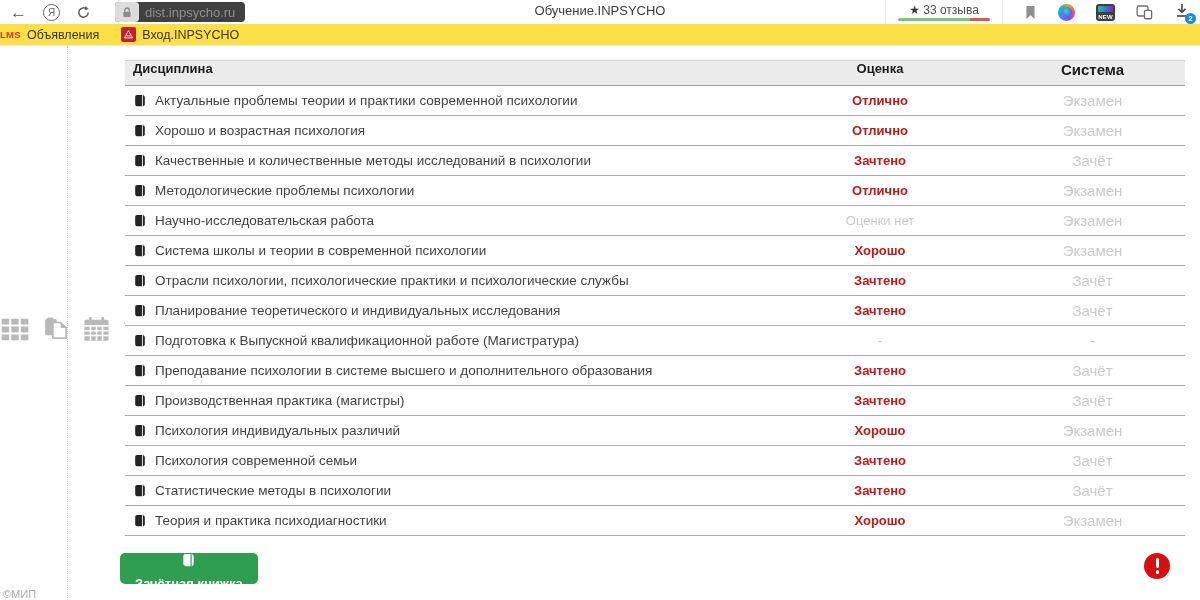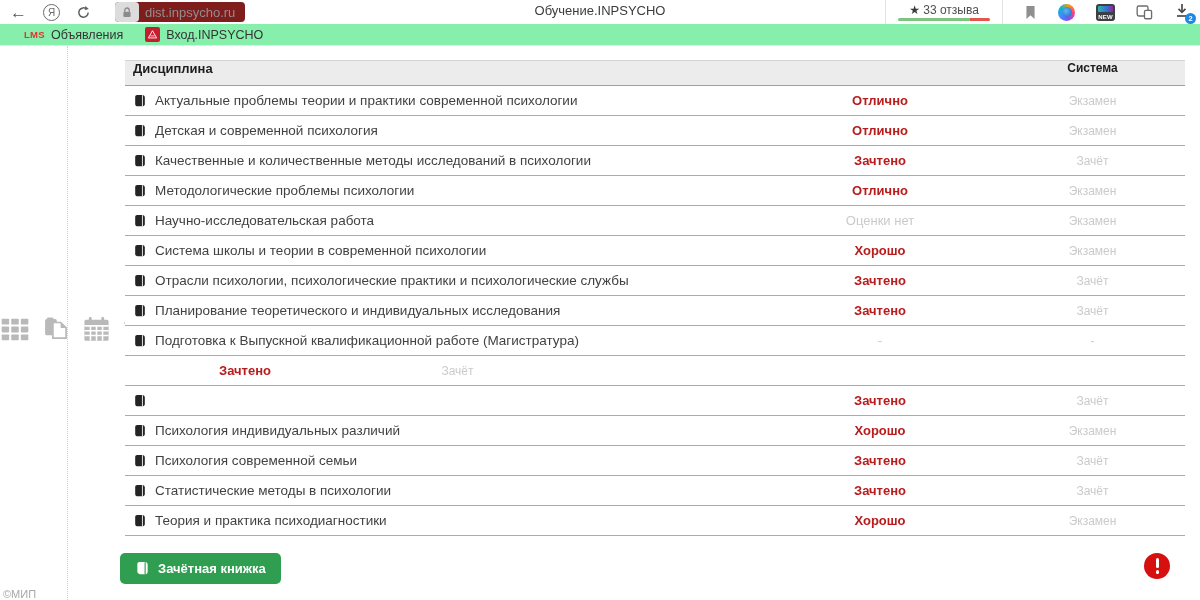--- a/index.html
+++ b/index.html
@@ -5,21 +5,21 @@
   * { margin:0; padding:0; box-sizing:border-box; }
   html,body { width:1200px; height:600px; overflow:hidden; background:#fff;
     font-family:"Liberation Sans", sans-serif; }
 
   
   .topbar { position:absolute; left:0; top:0; width:1200px; height:24px; background:#fff; }
   .nav-left { position:absolute; left:10px; top:0; height:24px; display:flex; align-items:center; gap:16px; }
   .back-arrow { font-size:17px; color:#565656; line-height:1; cursor:pointer; }
   .ya-circle { width:17px; height:17px; border:1.5px solid #6a6a6a; border-radius:50%;
     color:#6a6a6a; font-size:10px; display:flex; align-items:center; justify-content:center; }
-  .addr-pill { position:absolute; left:115px; top:2px; height:20px; background:#7f1d1d;
+  .addr-pill { position:absolute; left:115px; top:2px; height:20px; background:#404040;
     border-radius:4px; display:flex; align-items:center; padding:0 10px 0 0; }
   .lock-seg { width:24px; height:20px; background:#dcdcdc; border-radius:4px;
     display:flex; align-items:center; justify-content:center; margin-right:6px; }
   .addr-text { font-size:13px; color:#8f8f8f; }
   .page-title { position:absolute; left:50%; top:3px; transform:translateX(-50%);
     font-size:13px; color:#3c3c3c; white-space:nowrap; }
   .nav-right { position:absolute; right:8px; top:0; height:24px; display:flex; align-items:center; gap:21px; }
   .reviews { display:flex; flex-direction:column; justify-content:center; align-items:center;
     height:24px; padding:0 12px; border-left:1px solid #e3e3e3; border-right:1px solid #e3e3e3; }
   .reviews-text { font-size:12px; color:#4e4e4e; white-space:nowrap; }
@@ -34,22 +34,22 @@
   .newicon .strip { position:absolute; left:2px; top:2px; right:2px; height:6px; border-radius:1px;
     background:linear-gradient(90deg,#35b2a0,#2d7dd2,#8e24aa); }
   .newicon .newlbl { position:absolute; left:0; right:0; bottom:1px; text-align:center;
     font-size:6px; font-weight:bold; color:#fff; letter-spacing:.2px; }
   .dl-wrap { position:relative; width:18px; height:20px; }
   .dl-badge { position:absolute; right:-4px; bottom:-2px; width:11px; height:11px; border-radius:50%;
     background:#1e88e5; color:#fff; font-size:7.5px; font-weight:bold;
     display:flex; align-items:center; justify-content:center; }
 
   
-  .bmbar { position:absolute; left:0; top:24px; width:1200px; height:22px; background:#86efac;
-    border-bottom:1px solid #e8e8e8; display:flex; align-items:center; gap:22px; padding-left:24px; }
+  .bmbar { position:absolute; left:0; top:24px; width:1200px; height:22px; background:#fde047;
+    border-bottom:1px solid #e8e8e8; display:flex; align-items:center; gap:22px; padding-left:0; }
   .bm-item { display:flex; align-items:center; gap:6px; cursor:pointer; }
   .bm-label { font-size:12.5px; color:#343434; }
   .lms-logo { font-size:9.5px; font-weight:bold; color:#e0342e; letter-spacing:.3px; }
   .mip-logo { width:15px; height:15px; background:#c41f2e; border-radius:2px;
     display:flex; align-items:center; justify-content:center; }
 
   
   .content { position:absolute; left:0; top:46px; width:1200px; height:554px; background:#fff; }
   .sidebar { position:absolute; left:0; top:0; width:68px; height:554px;
     border-right:1px dotted #d2d2d2; display:flex; flex-direction:row;
@@ -62,29 +62,29 @@
   
   .table-wrap { position:absolute; left:125px; top:14px; width:1060px; }
   .thead { display:flex; align-items:flex-start; height:26px; background:#ececec;
     border-top:1px solid #d4d4d4; border-bottom:1px solid #9f9f9f;
     font-size:13px; font-weight:bold; color:#1d1d1d; }
   .trow { display:flex; align-items:center; height:30px; border-bottom:1px solid #ababab; background:#fff; }
   .cell-disc { flex:1; display:flex; align-items:center; gap:8px; padding-left:8px;
     font-size:13.5px; color:#424242; overflow:hidden; white-space:nowrap; }
   .cell-grade { width:240px; text-align:center; font-size:13px; font-weight:bold; color:#b91c1c; }
   .cell-grade.muted { color:#cacaca; font-weight:normal; }
-  .cell-system { width:185px; text-align:center; font-size:12px; color:#cacaca; }
+  .cell-system { width:185px; text-align:center; font-size:15px; color:#cacaca; }
   .thead .cell-grade, .thead .cell-system { color:#1d1d1d; font-weight:bold; }
   .book { display:flex; align-items:center; }
 
   
   .gradebook-btn { position:absolute; left:120px; top:507px; height:31px;
     display:inline-flex; align-items:center; gap:8px; padding:0 15px;
     background:#2f9e50; border:none; border-radius:5px; cursor:pointer;
-    font-family:"Liberation Sans", sans-serif; font-size:13px; font-weight:bold; color:#fff; }
+    font-family:"Liberation Sans", sans-serif; font-size:13px; font-weight:bold; color:#fff;flex-direction:column; }
   .alert { position:absolute; right:30px; top:507px; width:26px; height:26px;
     background:#d60f0f; border-radius:50%; cursor:pointer; }
   .alert::before { content:""; position:absolute; left:11.5px; top:5px; width:3.5px; height:10px;
     border-radius:2px; background:#fff; }
   .alert::after { content:""; position:absolute; left:11.5px; top:17px; width:3.5px; height:3.5px;
     border-radius:50%; background:#fff; }
 </style>
 </head>
 <body>
 
@@ -271,20 +271,21 @@
           <rect x="7.5" y="19.5" width="5.5" height="2.8" fill="currentColor"></rect>
           <rect x="15" y="19.5" width="5.5" height="2.8" fill="currentColor"></rect>
         </svg>
     </span>
     <span class="mip-footer">©МИП</span>
   </div>
 
   <div class="table-wrap">
     <div class="thead">
       <div class="cell-disc" style="font-size:13px;color:#1d1d1d;font-weight:bold;">Дисциплина</div>
+      <div class="cell-grade">Оценка</div>
       <div class="cell-system">Система</div>
     </div>
     <div id="tbody">
   <div class="trow">
     <div class="cell-disc">
       <span class="book">
         <svg width="14" height="14" viewBox="0 0 16 16">
                 <path d="M2.5 3.2C2.5 2 3.5 1 4.7 1h6.1c1.5 0 2.7 1.2 2.7 2.7v8.1c0 1.2-1 2.2-2.2 2.2H5.2c-1.5 0-2.7-1.2-2.7-2.7Z" fill="#242424"></path>
                 <path d="M10.8 1.3v13" stroke="#fff" stroke-width="1"></path>
               </svg>
@@ -296,21 +297,21 @@
   </div>
 
   <div class="trow">
     <div class="cell-disc">
       <span class="book">
         <svg width="14" height="14" viewBox="0 0 16 16">
                 <path d="M2.5 3.2C2.5 2 3.5 1 4.7 1h6.1c1.5 0 2.7 1.2 2.7 2.7v8.1c0 1.2-1 2.2-2.2 2.2H5.2c-1.5 0-2.7-1.2-2.7-2.7Z" fill="#242424"></path>
                 <path d="M10.8 1.3v13" stroke="#fff" stroke-width="1"></path>
               </svg>
       </span>
-      <span>Детская и современной психология</span>
+      <span>Хорошо и возрастная психология</span>
     </div>
     <div class="cell-grade">Отлично</div>
     <div class="cell-system">Экзамен</div>
   </div>
 
   <div class="trow">
     <div class="cell-disc">
       <span class="book">
         <svg width="14" height="14" viewBox="0 0 16 16">
                 <path d="M2.5 3.2C2.5 2 3.5 1 4.7 1h6.1c1.5 0 2.7 1.2 2.7 2.7v8.1c0 1.2-1 2.2-2.2 2.2H5.2c-1.5 0-2.7-1.2-2.7-2.7Z" fill="#242424"></path>
@@ -401,32 +402,42 @@
                 <path d="M10.8 1.3v13" stroke="#fff" stroke-width="1"></path>
               </svg>
       </span>
       <span>Подготовка к Выпускной квалификационной работе (Магистратура)</span>
     </div>
     <div class="cell-grade muted">-</div>
     <div class="cell-system">-</div>
   </div>
 
   <div class="trow">
-    <div class="cell-grade">Зачтено</div>
-    <div class="cell-system">Зачёт</div>
-  </div>
-
-  <div class="trow">
-    <div class="cell-disc">
-      <span class="book">
-        <svg width="14" height="14" viewBox="0 0 16 16">
-                <path d="M2.5 3.2C2.5 2 3.5 1 4.7 1h6.1c1.5 0 2.7 1.2 2.7 2.7v8.1c0 1.2-1 2.2-2.2 2.2H5.2c-1.5 0-2.7-1.2-2.7-2.7Z" fill="#242424"></path>
-                <path d="M10.8 1.3v13" stroke="#fff" stroke-width="1"></path>
-              </svg>
-      </span>
+    <div class="cell-disc">
+      <span class="book">
+        <svg width="14" height="14" viewBox="0 0 16 16">
+                <path d="M2.5 3.2C2.5 2 3.5 1 4.7 1h6.1c1.5 0 2.7 1.2 2.7 2.7v8.1c0 1.2-1 2.2-2.2 2.2H5.2c-1.5 0-2.7-1.2-2.7-2.7Z" fill="#242424"></path>
+                <path d="M10.8 1.3v13" stroke="#fff" stroke-width="1"></path>
+              </svg>
+      </span>
+      <span>Преподавание психологии в системе высшего и дополнительного образования</span>
+    </div>
+    <div class="cell-grade">Зачтено</div>
+    <div class="cell-system">Зачёт</div>
+  </div>
+
+  <div class="trow">
+    <div class="cell-disc">
+      <span class="book">
+        <svg width="14" height="14" viewBox="0 0 16 16">
+                <path d="M2.5 3.2C2.5 2 3.5 1 4.7 1h6.1c1.5 0 2.7 1.2 2.7 2.7v8.1c0 1.2-1 2.2-2.2 2.2H5.2c-1.5 0-2.7-1.2-2.7-2.7Z" fill="#242424"></path>
+                <path d="M10.8 1.3v13" stroke="#fff" stroke-width="1"></path>
+              </svg>
+      </span>
+      <span>Производственная практика (магистры)</span>
     </div>
     <div class="cell-grade">Зачтено</div>
     <div class="cell-system">Зачёт</div>
   </div>
 
   <div class="trow">
     <div class="cell-disc">
       <span class="book">
         <svg width="14" height="14" viewBox="0 0 16 16">
                 <path d="M2.5 3.2C2.5 2 3.5 1 4.7 1h6.1c1.5 0 2.7 1.2 2.7 2.7v8.1c0 1.2-1 2.2-2.2 2.2H5.2c-1.5 0-2.7-1.2-2.7-2.7Z" fill="#242424"></path>

